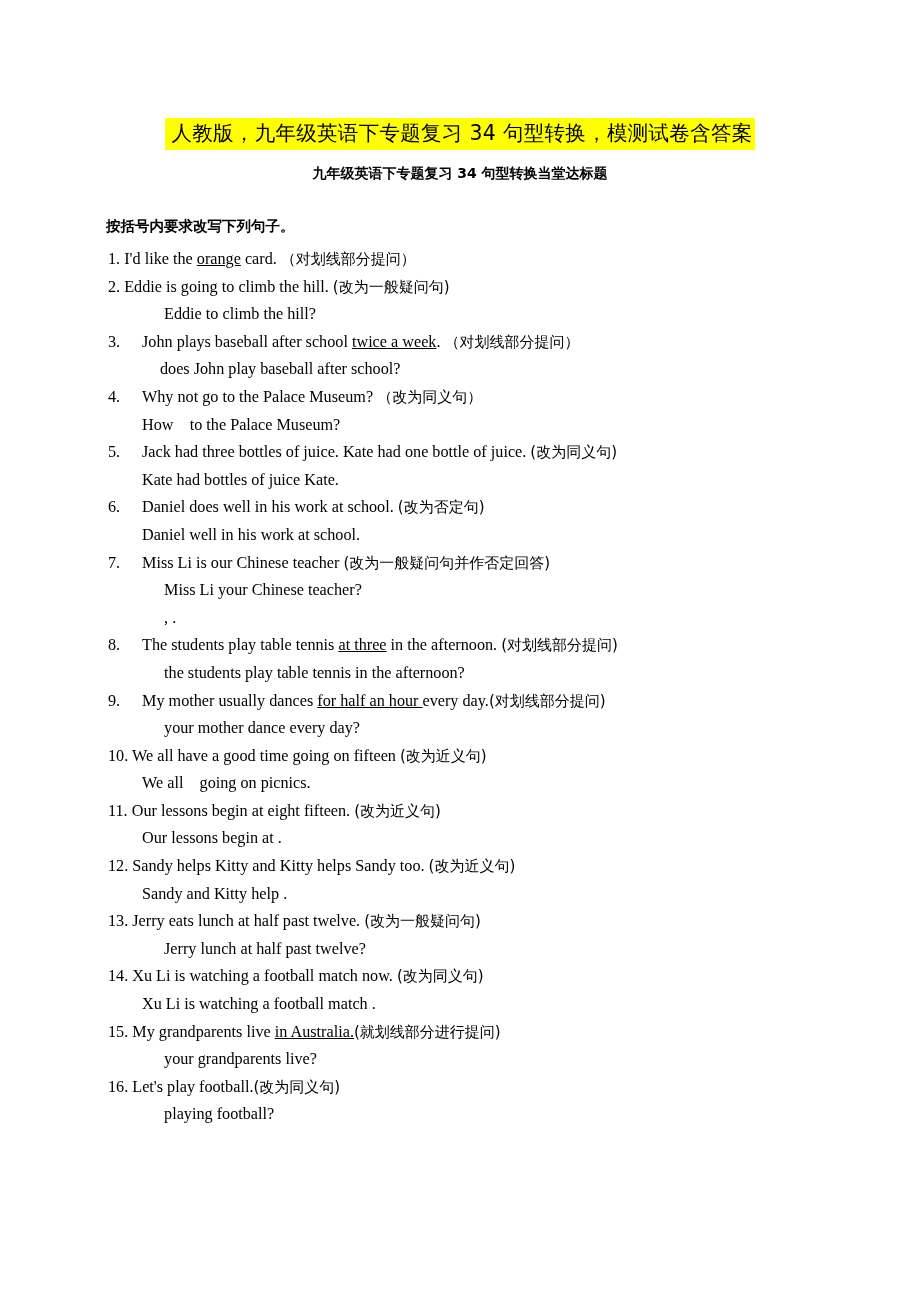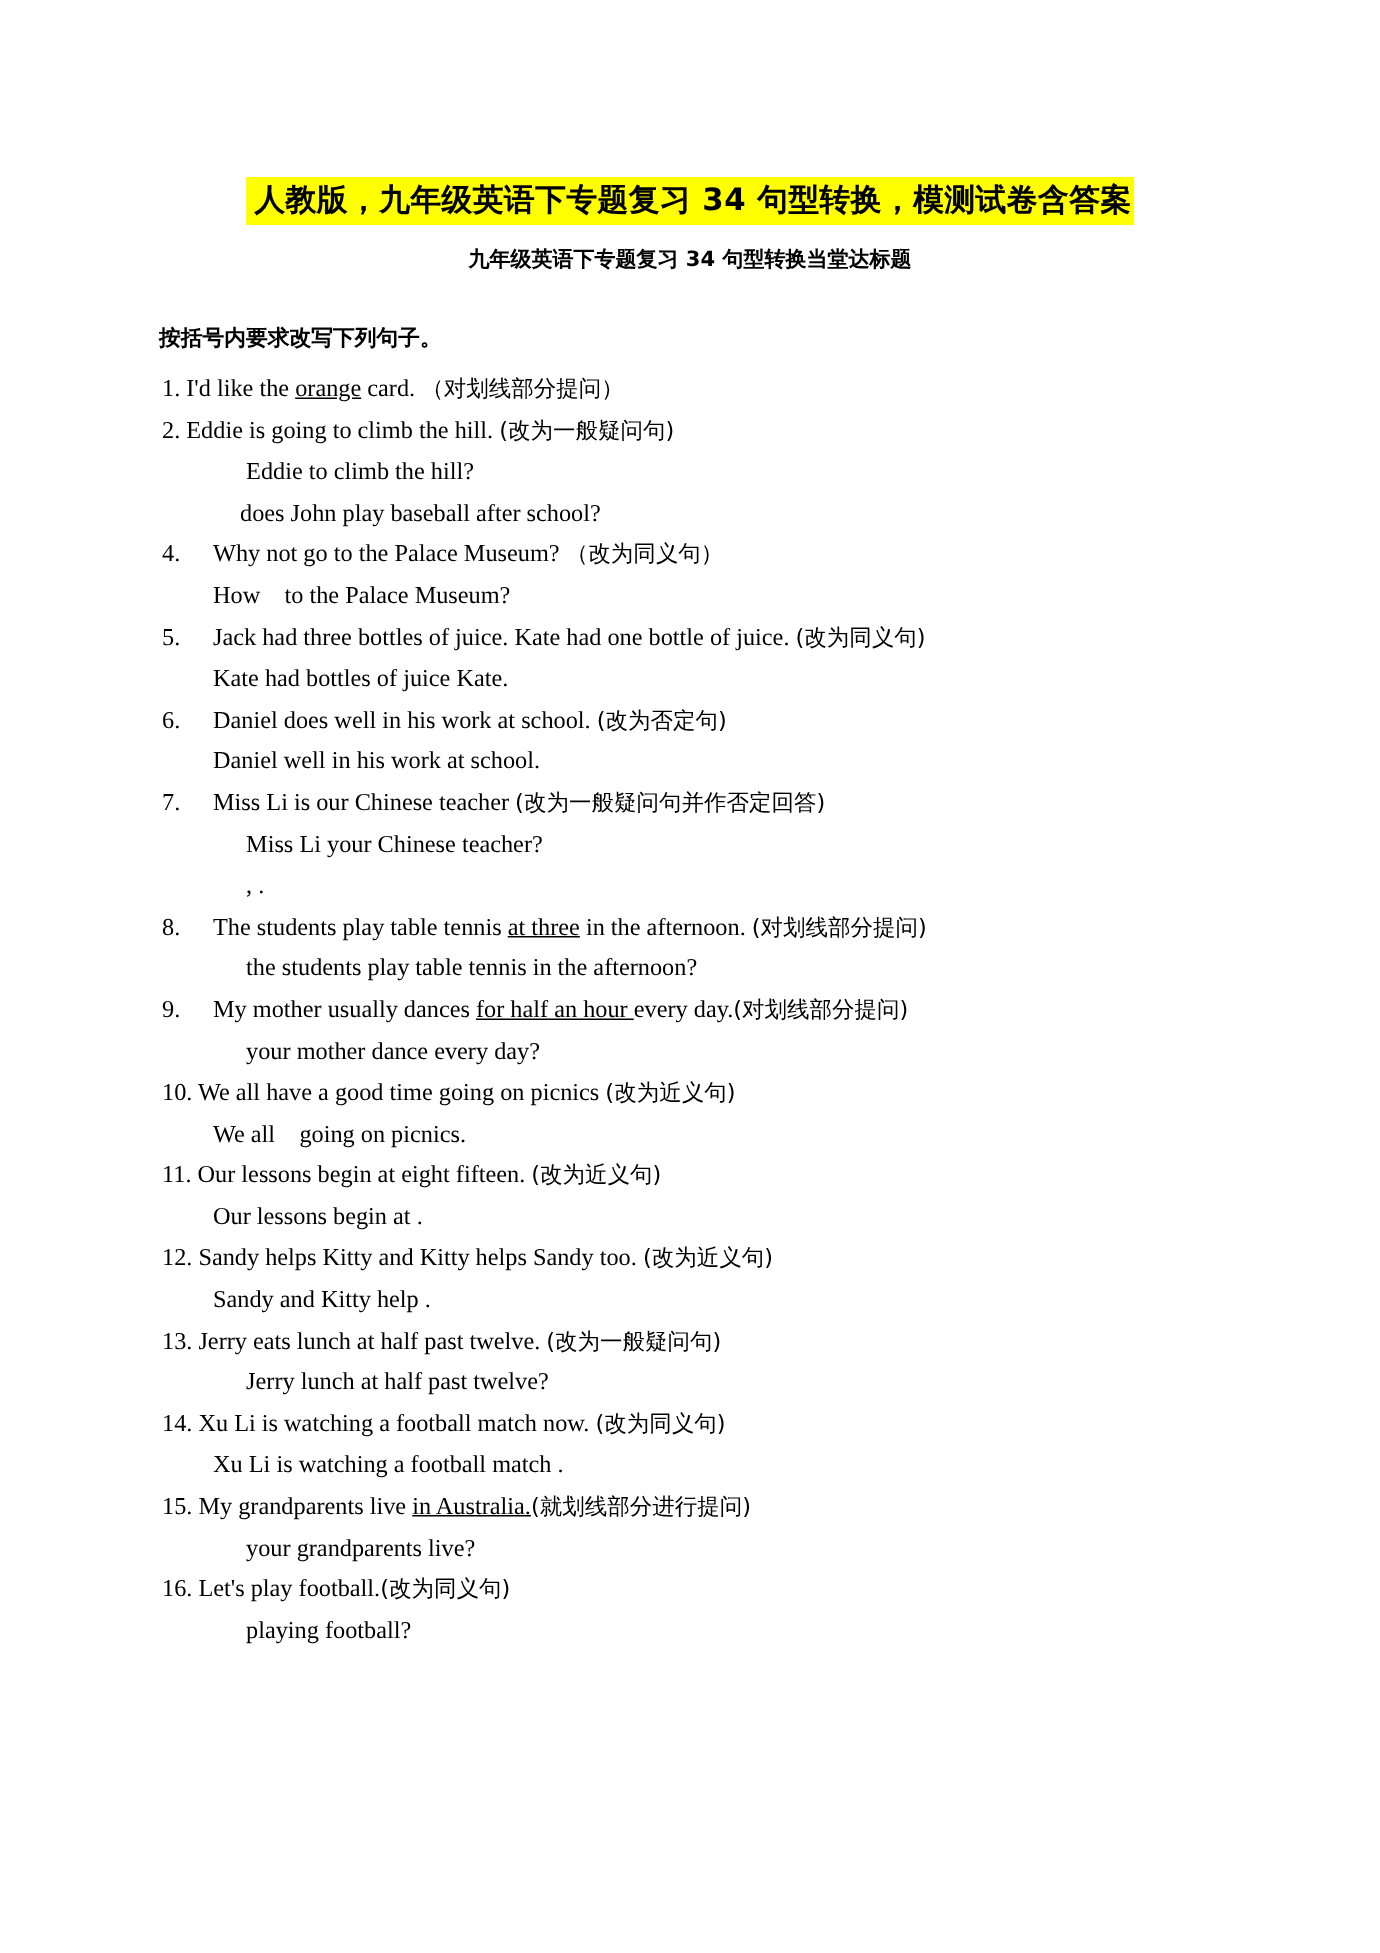--- a/index.html
+++ b/index.html
@@ -29,21 +29,21 @@
     top: 118px;
     left: 0;
     width: 920px;
     text-align: center;
   }
   .doc-title {
     display: inline-block;
     background: #ffff00;
     color: #000000;
     font-family: "DejaVu Sans", "Liberation Sans", sans-serif;
-    font-weight: bold;
+    font-weight: normal;
     font-size: 20.5px;
     line-height: 27px;
     letter-spacing: 0.3px;
     padding: 2px 2px 3px 6px;
     white-space: nowrap;
     text-align: center;
   }
 
   .subtitle-wrap {
     position: absolute;
@@ -137,20 +137,24 @@
 
     <div class="line stem">
       <span class="num">2.</span>
       <span>Eddie is going to climb the hill.</span>
       <span class="cn">(改为一般疑问句)</span>
     </div>
     <div class="line ans">
       <span class="ind-4"></span><span class="b8"></span> <span>Eddie</span> <span class="b8"></span> <span>to climb the hill?</span>
     </div>
 
+    <div class="line stem">
+      <span class="num wide">3.</span><span>John plays baseball after school </span><span class="u">twice a week</span><span>.</span>
+      <span class="cn">（对划线部分提问）</span>
+    </div>
     <div class="line ans">
       <span class="ind-4"></span><span class="b18"></span><span>does John play baseball after school?</span>
     </div>
 
     <div class="line stem">
       <span class="num wide">4.</span><span>Why not go to the Palace Museum?</span>
       <span class="cn">（改为同义句）</span>
     </div>
     <div class="line ans">
       <span class="ind-3"></span><span>How</span> <span class="b9"></span>&nbsp;&nbsp; <span class="b10"></span> <span>to the Palace Museum?</span>
@@ -192,21 +196,21 @@
 
     <div class="line stem">
       <span class="num wide">9.</span><span>My mother usually dances </span><span class="u">for half an hour </span><span>every day.</span><span class="cn">(对划线部分提问)</span>
     </div>
     <div class="line ans">
       <span class="ind-4"></span><span class="b10"></span> <span class="b10"></span> <span class="b9"></span> <span>your mother dance every day?</span>
     </div>
 
     <div class="line stem">
       <span class="num">10.</span>
-      <span>We all have a good time going on picnics </span><span class="cn">(改为近义句)</span>
+      <span>We all have a good time going on fifteen </span><span class="cn">(改为近义句)</span>
     </div>
     <div class="line ans">
       <span class="ind-3"></span><span>We all</span> <span class="b9"></span>&nbsp;&nbsp; <span class="b9"></span> <span>going on picnics.</span>
     </div>
 
     <div class="line stem">
       <span class="num">11.</span>
       <span>Our lessons begin at eight fifteen. </span><span class="cn">(改为近义句)</span>
     </div>
     <div class="line ans">

